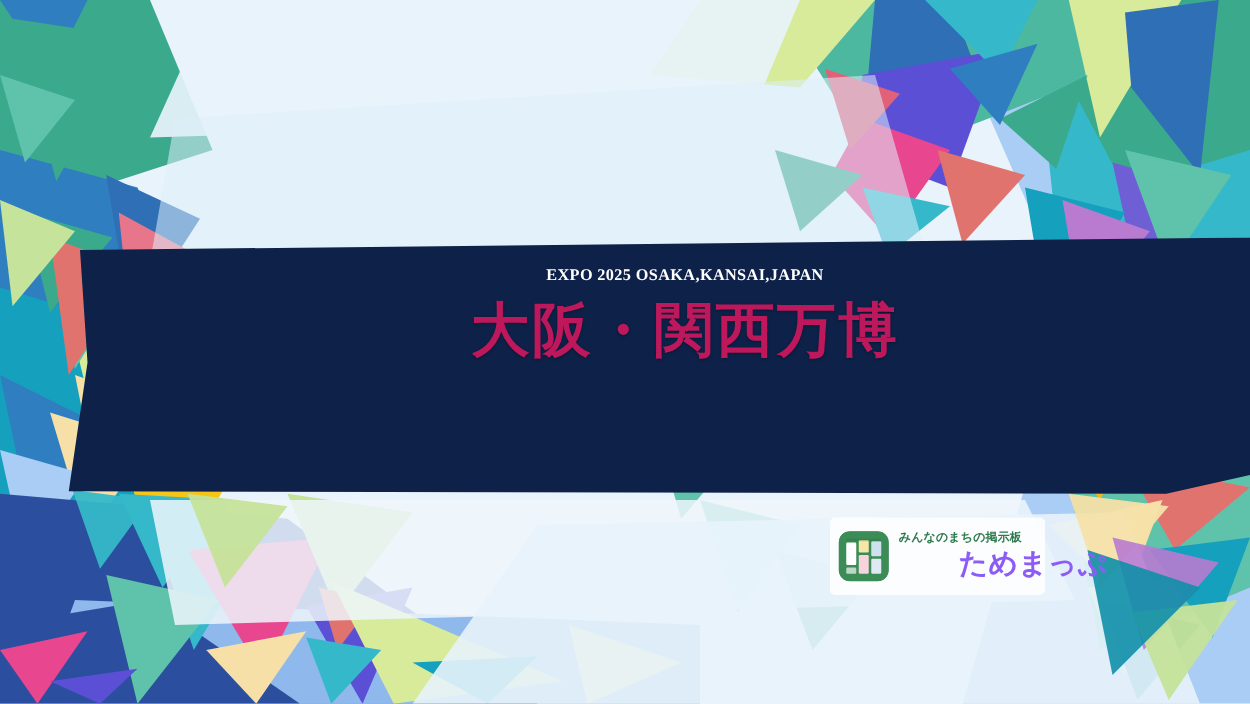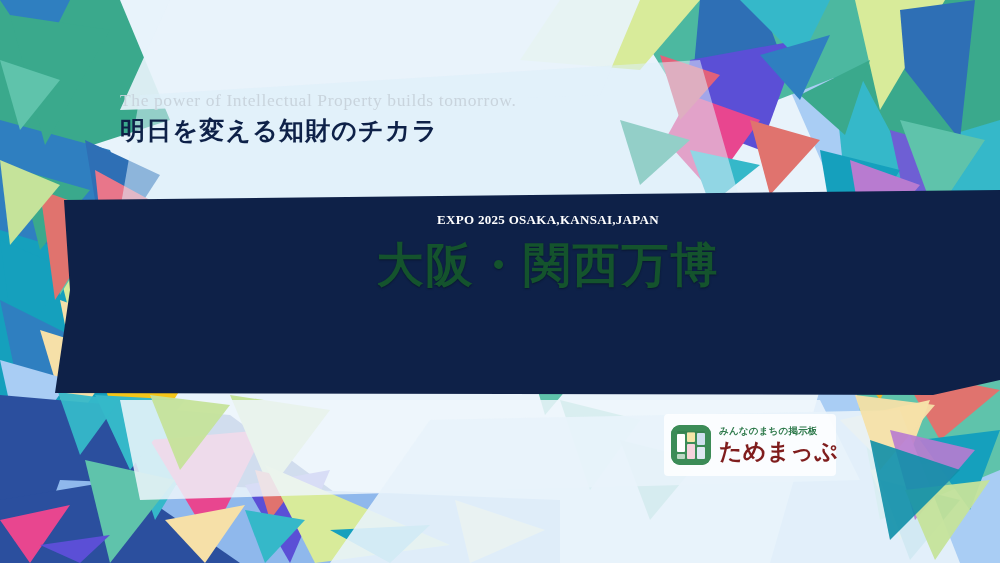--- a/index.html
+++ b/index.html
@@ -90,21 +90,21 @@
     white-space: nowrap;
   }
   #banner-headline {
     margin-top: 8px;
     text-align: center;
   }
   .headline-line {
     font-family: "DejaVu Sans", "Liberation Sans", sans-serif;
     font-size: 47px;
     font-weight: 700;
-    color: #14532d;
+    color: #be185d;
     letter-spacing: 2px;
     line-height: 1.22;
     white-space: nowrap;
     text-shadow: 0 1px 2px rgba(0,0,0,0.35);
   }
 
   
   #logo-plate {
     position: absolute;
     left: 664px;
@@ -141,25 +141,26 @@
     font-weight: 700;
     color: #2f7a4c;
     letter-spacing: 0.2px;
     line-height: 1.1;
     white-space: nowrap;
   }
   #logo-name {
     font-family: "DejaVu Sans", "Liberation Sans", sans-serif;
     font-size: 23px;
     font-weight: 700;
-    color: #7f1d1d;
+    color: #8b5cf6;
     letter-spacing: 0.2px;
     line-height: 1.1;
     margin-top: 2px;
     white-space: nowrap;
+    margin-left: 48px;
   }
 </style>
 </head>
 <body>
 
 <div id="poster">
 
   <svg id="bg-svg" viewBox="0 0 1000 563" aria-hidden="true">
     <defs>
       <clipPath id="clipAll">
@@ -260,24 +261,20 @@
       <polygon points="150,395 230,405 180,470" fill="#c5e39a" opacity="0.95"></polygon>
       <polygon points="58,392 120,400 80,455" fill="#35b8c9" opacity="0.95"></polygon>
       <polygon points="855,395 935,405 880,470" fill="#f6e0a8" opacity="0.95"></polygon>
       <polygon points="890,430 975,450 915,520" fill="#b87bd0" opacity="0.9"></polygon>
       <polygon points="905,490 990,480 935,560" fill="#c5e39a" opacity="0.95"></polygon>
       <polygon points="870,440 960,470 890,540" fill="#0f8fa8" opacity="0.9"></polygon>
 
     </g>
   </svg>
 
-  <div id="tagline-block">
-    <div id="tagline-en">The power of Intellectual Property builds tomorrow.</div>
-    <div id="tagline-ja">明日を変える知財のチカラ</div>
-  </div>
 
   <svg id="banner-shape" viewBox="0 0 1000 215" preserveAspectRatio="none" aria-hidden="true">
     <polygon points="64,10 1000,0 1000,190 933,205 55,203 70,100" fill="#0e2148"></polygon>
   </svg>
 
   <div id="banner-content">
     <div id="banner-eyebrow">EXPO 2025 OSAKA,KANSAI,JAPAN</div>
     <div id="banner-headline">
       <div class="headline-line">大阪・関西万博</div>
     </div>

